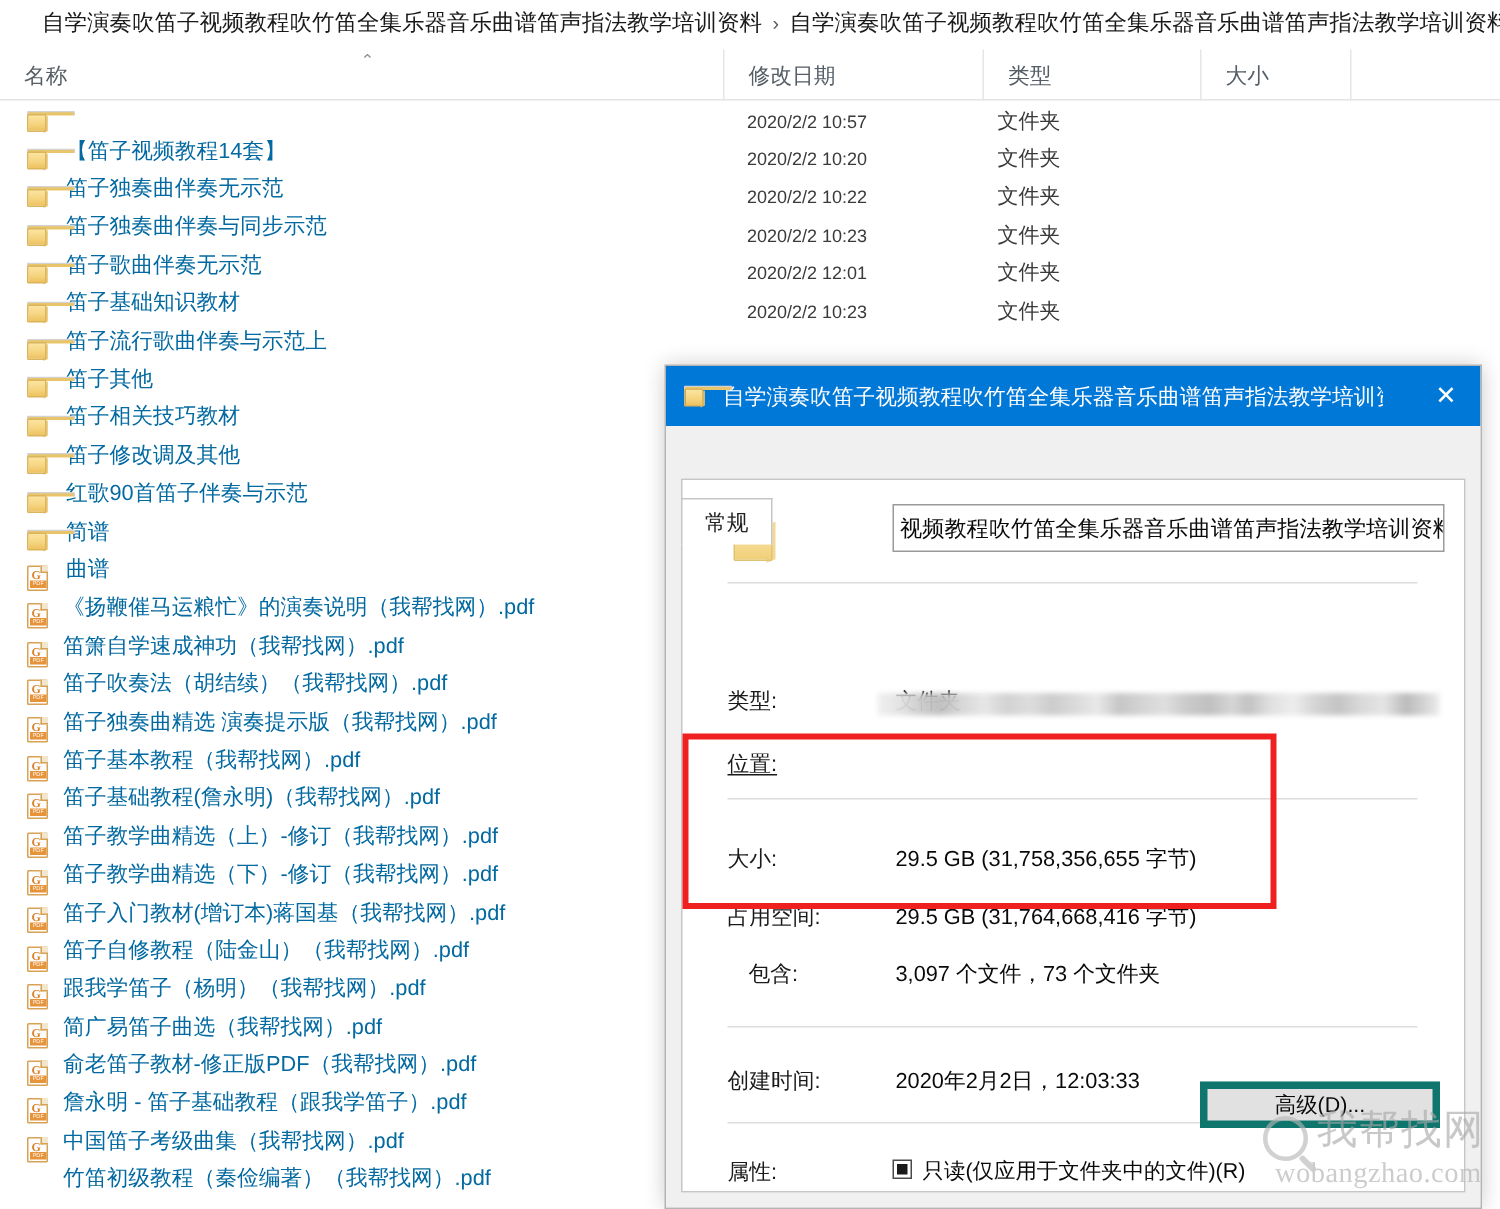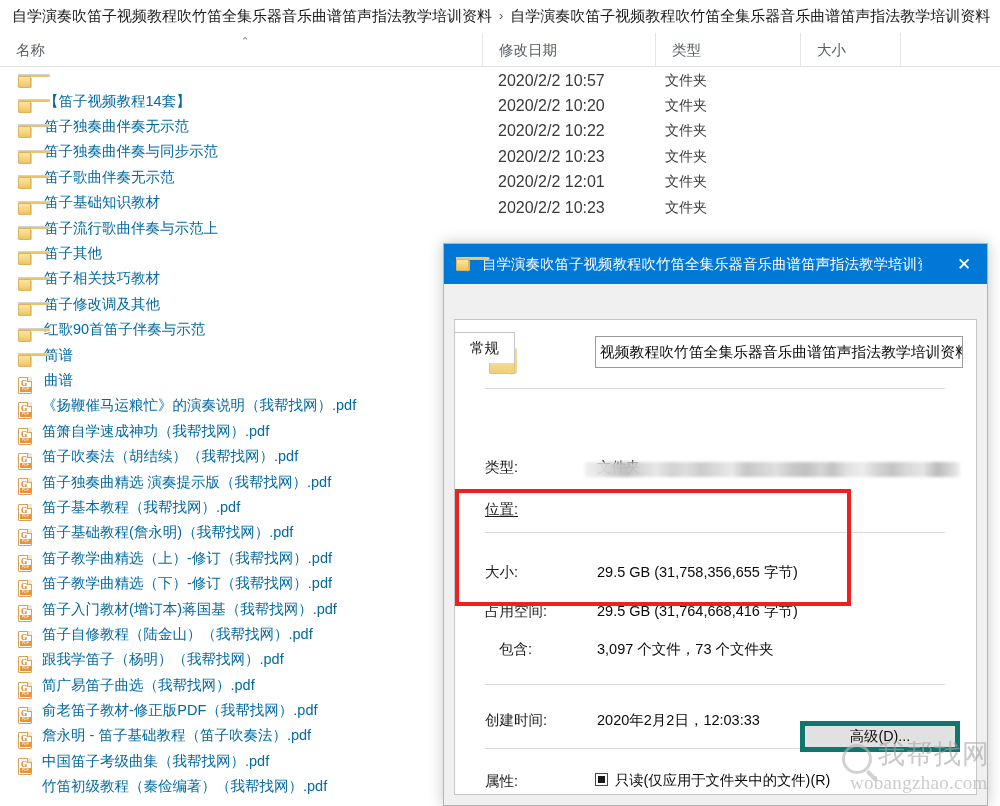--- a/index.html
+++ b/index.html
@@ -17,21 +17,21 @@
     background: #ffffff;
     overflow: hidden;
   }
 
   
   #breadcrumb {
     position: absolute; left: 0; top: 0;
     width: 1000px; height: 32px;
     background: #ffffff;
     display: flex; align-items: center;
-    padding-left: 12px;
+    padding-left: 28px;
     border-bottom: 1px solid #ffffff;
     white-space: nowrap;
     overflow: hidden;
   }
   .crumb {
     font-size: 15px;
     color: #1a1a1a;
     line-height: 20px;
   }
   .crumb-sep {
@@ -84,21 +84,21 @@
   }
   .cell-name {
     position: relative;
     display: flex; align-items: center;
     width: 478px;
     padding-left: 18px;
     overflow: hidden;
   }
   .cell-date {
     position: absolute; left: 498px;
-    font-size: 16px;
+    font-size: 12px;
     color: #3a3a3a;
   }
   .cell-type {
     position: absolute; left: 665px;
     font-size: 14px;
     color: #3a3a3a;
   }
   .name-text {
     font-size: 14.5px;
     color: #0369a1;
@@ -698,21 +698,21 @@
           <span class="name-text">俞老笛子教材-修正版PDF（我帮找网）.pdf</span>
         </div>
       </div>
       <div class="row">
         <div class="cell-name">
           <span class="ico-pdf">
             <span class="fold"></span>
             <span class="g">G</span>
             <span class="lbl">PDF</span>
           </span>
-          <span class="name-text">詹永明 - 笛子基础教程（笛子吹奏法）.pdf</span>
+          <span class="name-text">詹永明 - 笛子基础教程（跟我学笛子）.pdf</span>
         </div>
       </div>
       <div class="row">
         <div class="cell-name">
           <span class="ico-pdf">
             <span class="fold"></span>
             <span class="g">G</span>
             <span class="lbl">PDF</span>
           </span>
           <span class="name-text">中国笛子考级曲集（我帮找网）.pdf</span>

